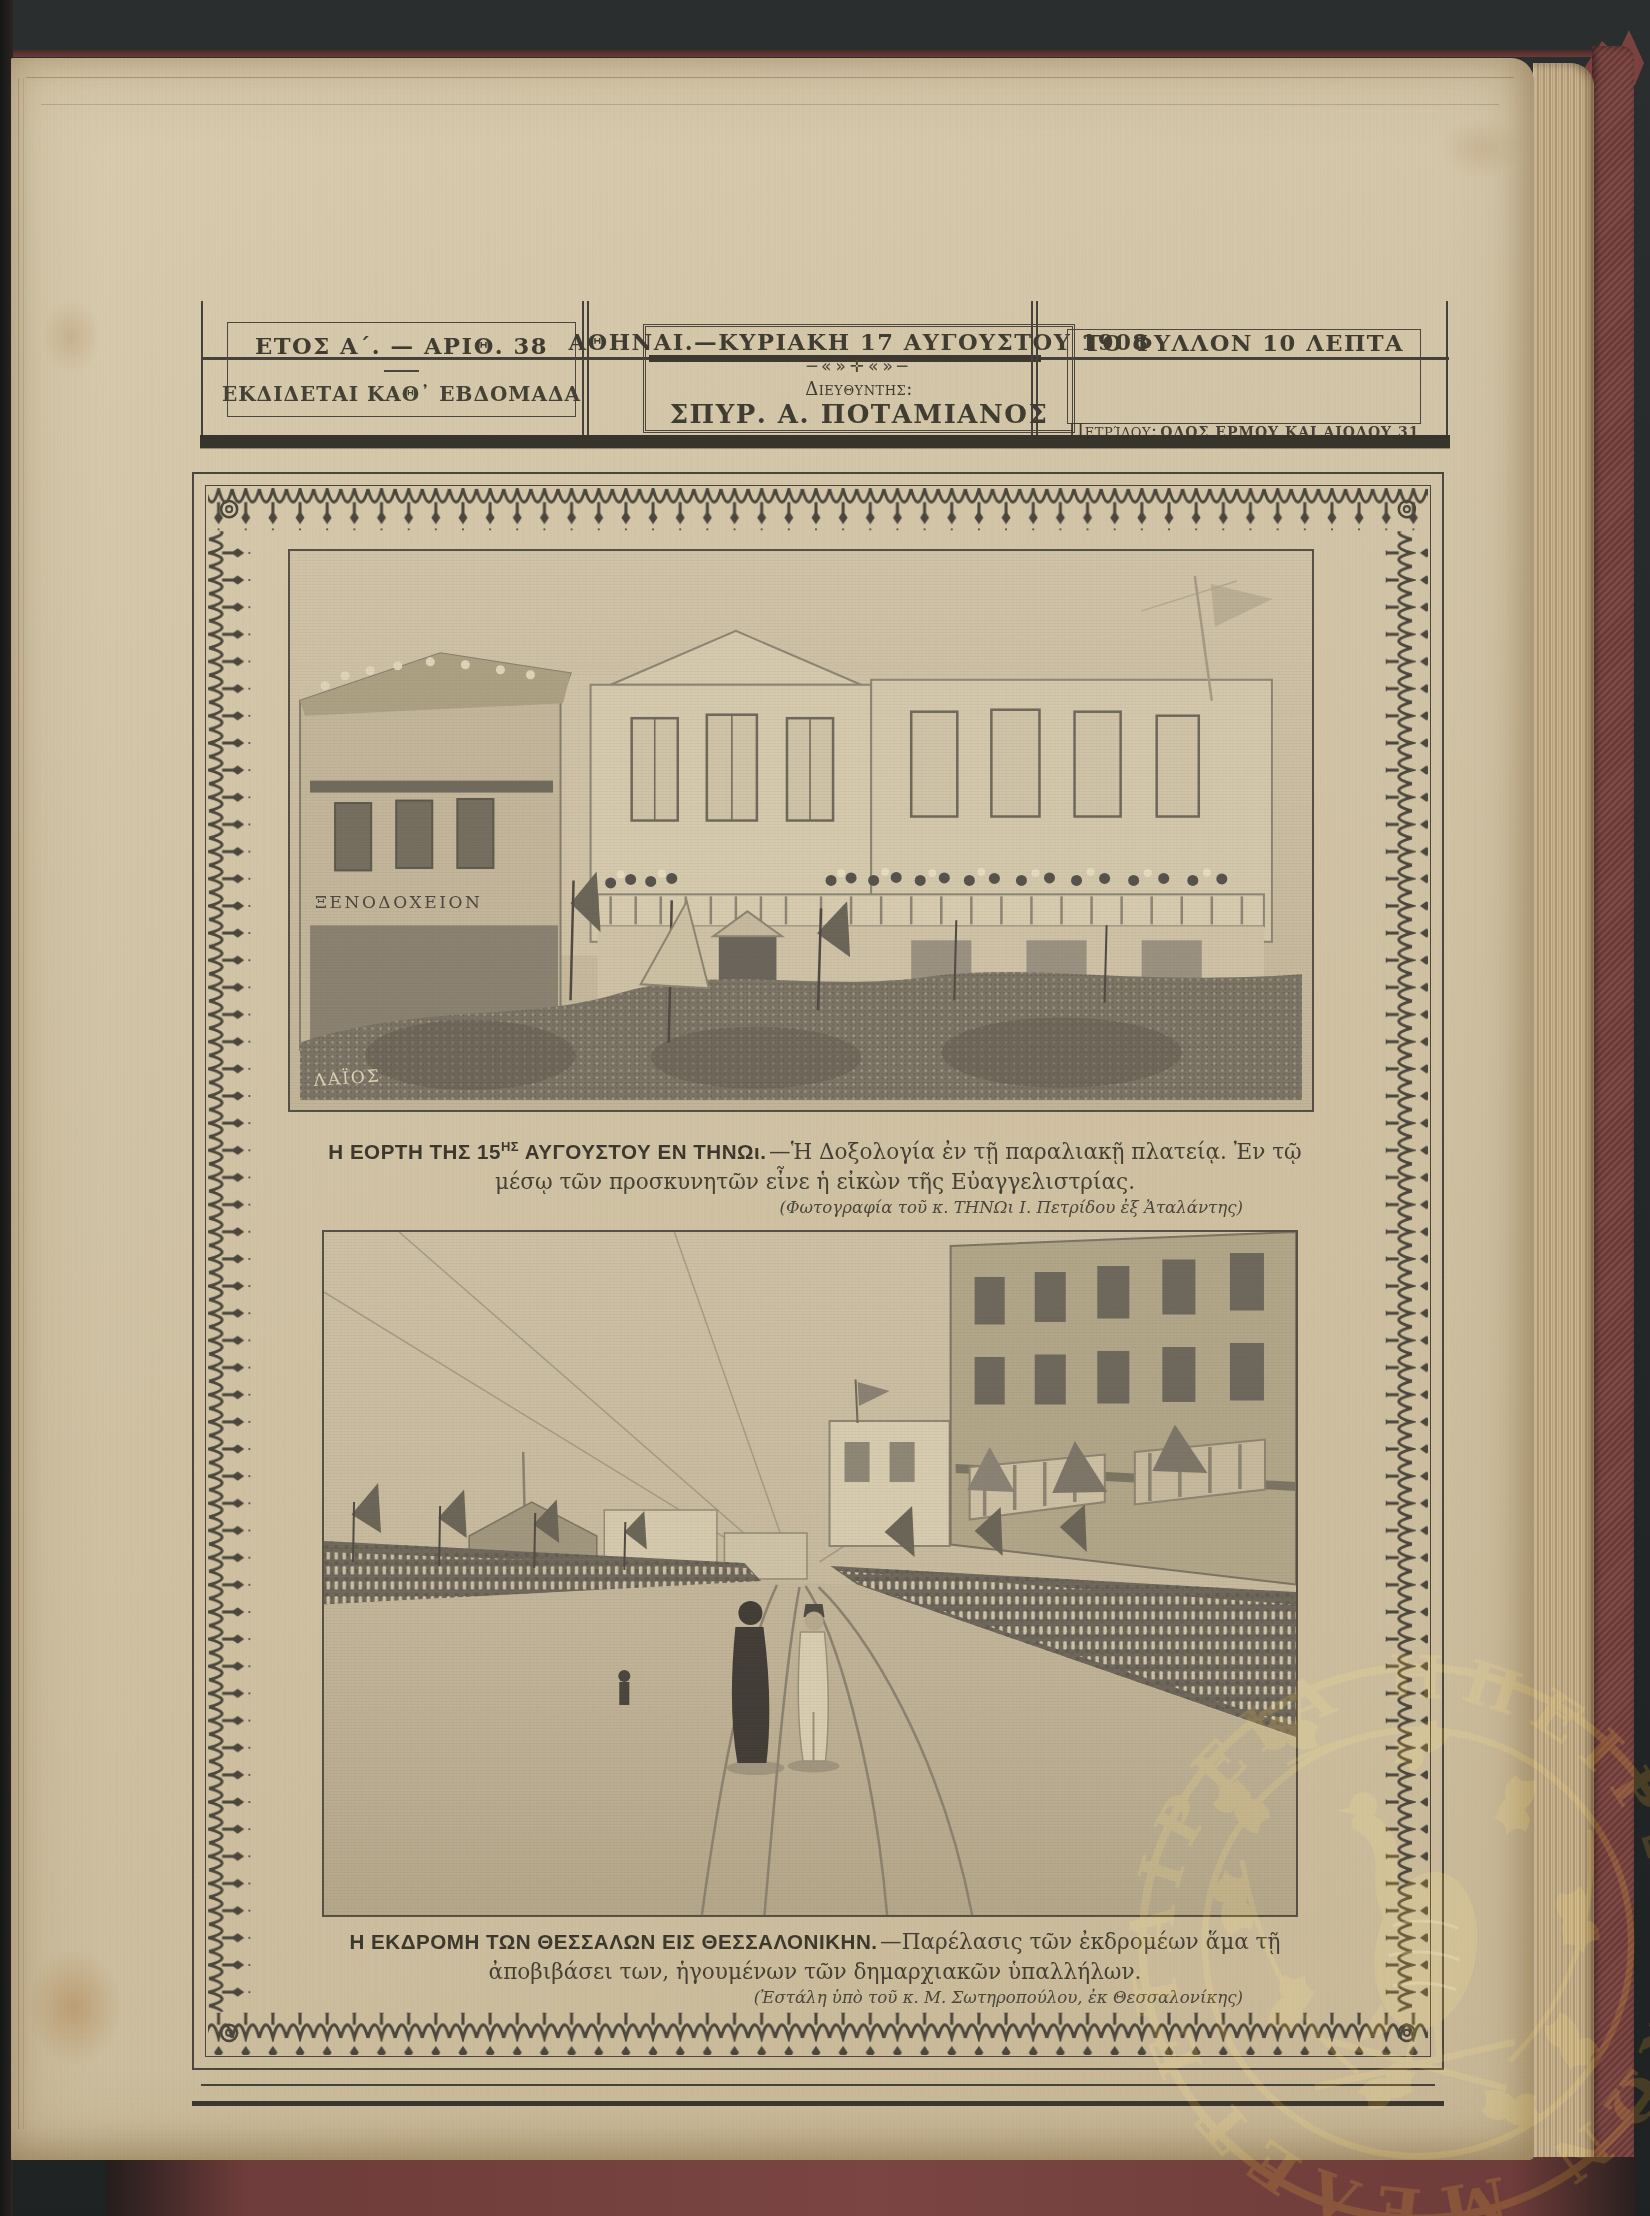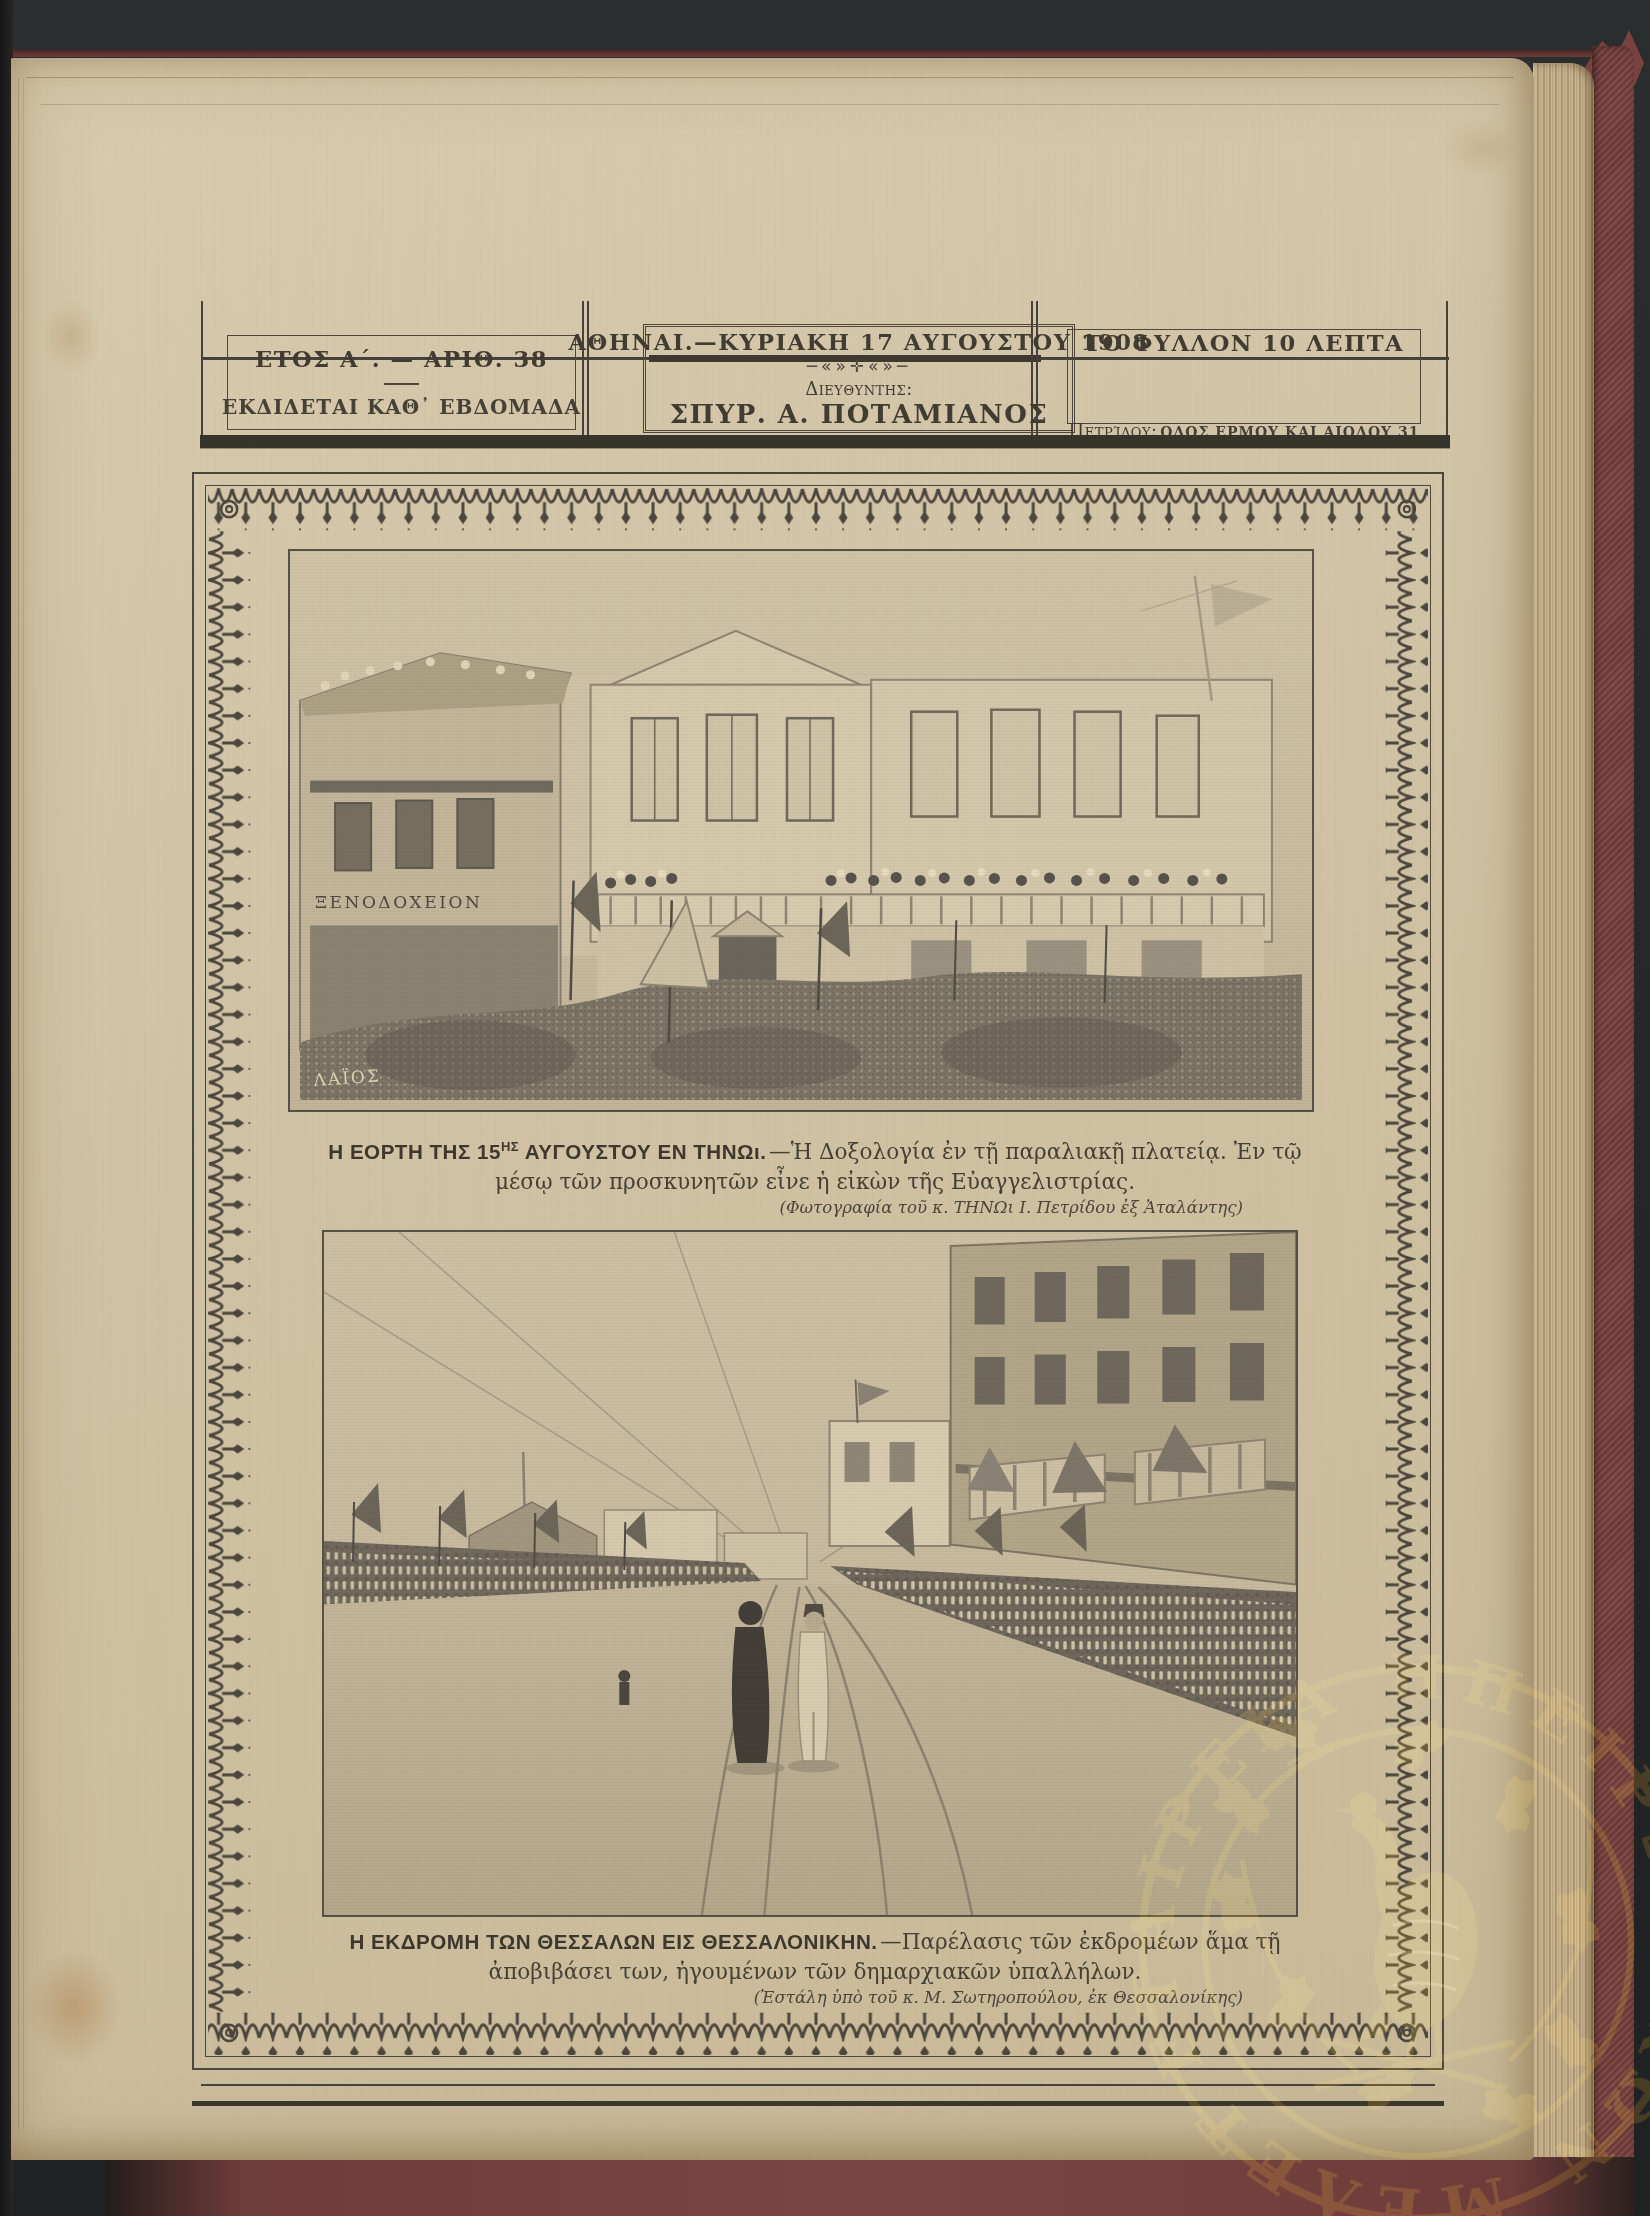--- a/index.html
+++ b/index.html
@@ -109,21 +109,21 @@
     <div class="abs stain stain3"></div>
 
     <div class="abs mast-rule"></div>
     <div class="abs mast-rule-thick"></div>
 
     <div class="abs hdr-v" style="left:190px;"></div>
     <div class="abs hdr-vd" style="left:571px;"></div>
     <div class="abs hdr-vd" style="left:1020px;"></div>
     <div class="abs hdr-v" style="left:1435px;"></div>
 
-    <div class="abs hbox" style="left:216px;top:277px;width:347px;height:93px;">
+    <div class="abs hbox" style="left:216px;top:264px;width:347px;height:93px;">
       <div class="hl1">ΕΤΟΣ Α΄. — ΑΡΙΘ. 38</div>
       <div class="hdiv"></div>
       <div class="hl2">ΕΚΔΙΔΕΤΑΙ ΚΑΘ᾽ ΕΒΔΟΜΑΔΑ</div>
     </div>
 
     <div class="abs hbox dbl" style="left:595px;top:266px;width:426px;height:103px;">
       <div class="hl1">ΑΘΗΝΑΙ.—ΚΥΡΙΑΚΗ 17 ΑΥΓΟΥΣΤΟΥ 1908</div>
       <div class="horn">─«»✛«»─</div>
       <div>
         <span class="hsmall">Διευθυντησ:</span>

